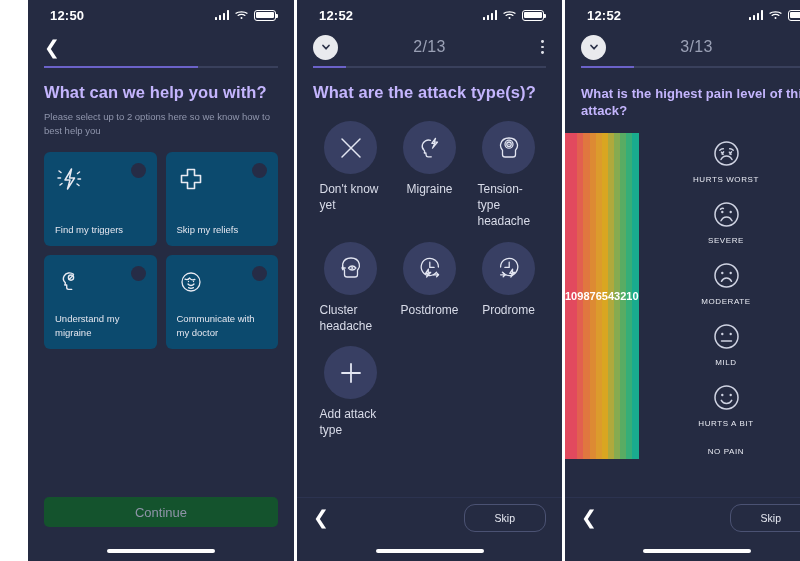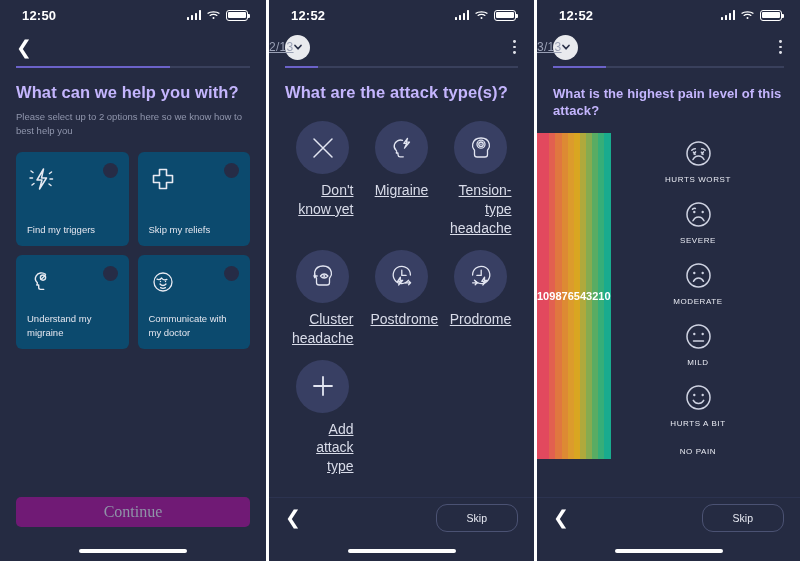--- a/index.html
+++ b/index.html
@@ -7,20 +7,21 @@
     width: 800px; height: 561px;
     background: #ffffff;
     font-family: "Liberation Sans", sans-serif;
     overflow: hidden;
   }
   .screens {
     display: flex;
     width: 800px; height: 561px;
     gap: 3px;
     background: #ffffff;
+    padding-left: 28px;
   }
   .phone {
     position: relative;
     width: 265px; height: 561px;
     background: #252b42;
     overflow: hidden;
     flex: 0 0 auto;
   }
   .phone.p1 { width: 266px; }
   .phone.p3 { width: 263px; }
@@ -84,26 +85,25 @@
     border-radius: 50%;
     background: #e9eaee;
     display: flex; align-items: center; justify-content: center;
     cursor: pointer;
     flex: 0 0 auto;
   }
   .circle-btn svg { display: block; }
   .step-counter {
     position: absolute;
     left: 0; right: 0;
-    text-align: left;
+    text-align: center;
     color: #9aa0b5;
-    font-size: 12px;
+    font-size: 16px;
     letter-spacing: .3px;
     pointer-events: none;
-    text-decoration: underline;
   }
   .kebab {
     margin-left: auto;
     display: flex; flex-direction: column; gap: 2.4px;
     cursor: pointer;
     padding: 4px 2px;
   }
   .kebab i { width: 2.8px; height: 2.8px; border-radius: 50%; background: #dfe1e8; display: block; }
 
   
@@ -166,27 +166,26 @@
     color: #e4e6ef;
     font-size: 9.5px;
     line-height: 1.38;
   }
 
   
   .bottom-abs { position: absolute; left: 0; right: 0; bottom: 0; }
   .continue-btn {
     margin: 0 16px;
     height: 30px;
-    background: #701a75;
+    background: #14532d;
     border-radius: 5px;
     display: flex; align-items: center; justify-content: center;
     color: #8f94a8;
-    font-size: 16px;
-    cursor: pointer;
-    font-family: Liberation Serif, serif;
+    font-size: 13px;
+    cursor: pointer;
   }
   .home-indicator {
     width: 108px; height: 4px;
     background: #ffffff;
     border-radius: 3px;
     margin: 22px auto 8px auto;
   }
 
   
   .attack-grid {
@@ -204,26 +203,25 @@
   .attack-bubble {
     width: 53px; height: 53px;
     border-radius: 50%;
     background: #383f63;
     display: flex; align-items: center; justify-content: center;
     color: #e3e6f2;
   }
   .attack-bubble svg { display: block; }
   .attack-label {
     margin-top: 7px;
-    text-align: right;
+    text-align: left;
     color: #d9dce9;
-    font-size: 14px;
+    font-size: 12px;
     line-height: 1.35;
     max-width: 62px;
-    text-decoration: underline;
   }
 
   
   .bottom-bar {
     display: flex;
     align-items: center;
     justify-content: space-between;
     padding: 0 16px;
     height: 40px;
     border-top: 1px solid #2c3350;

